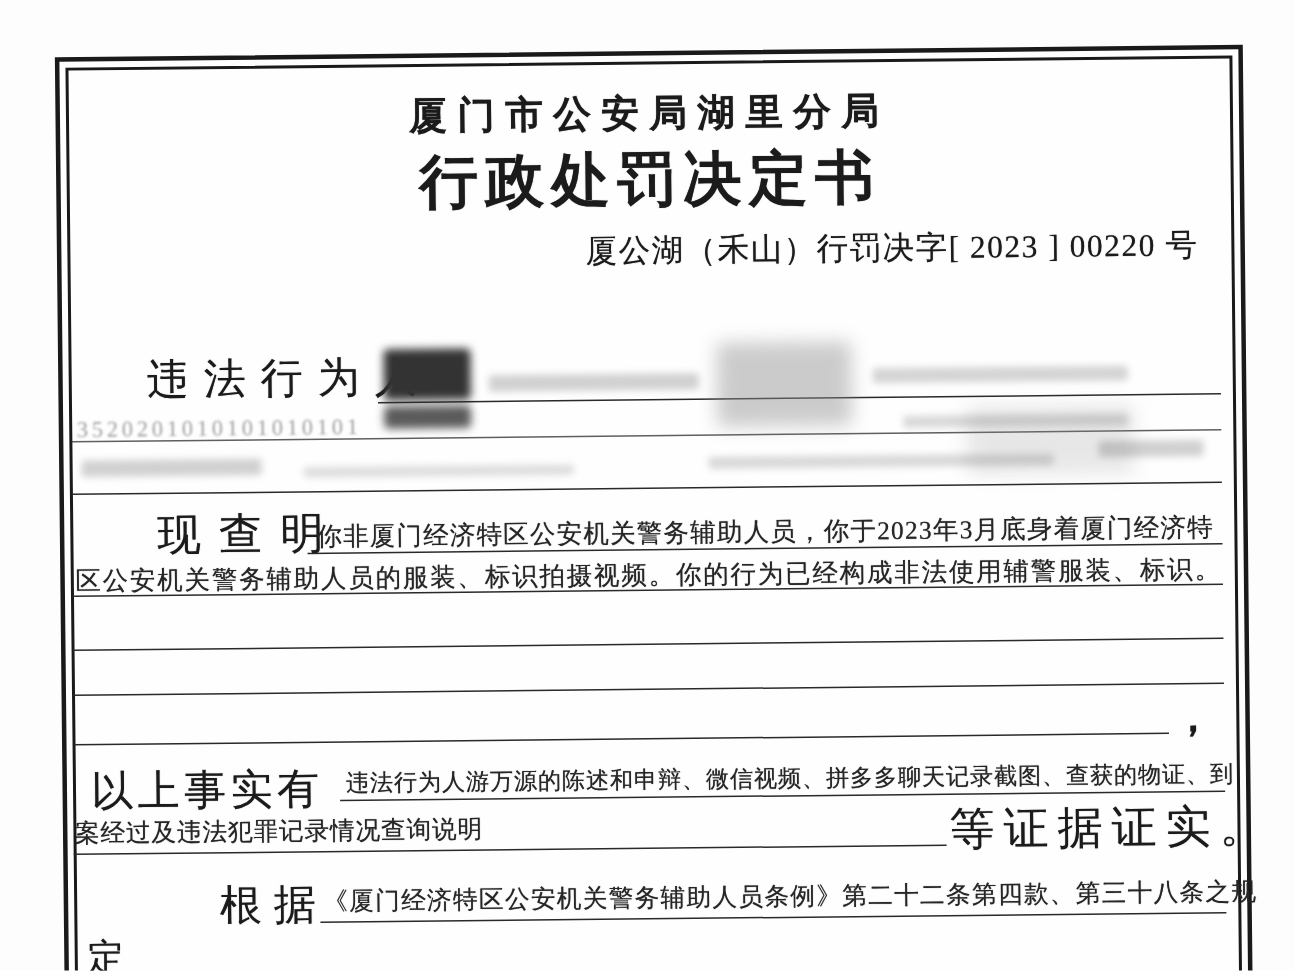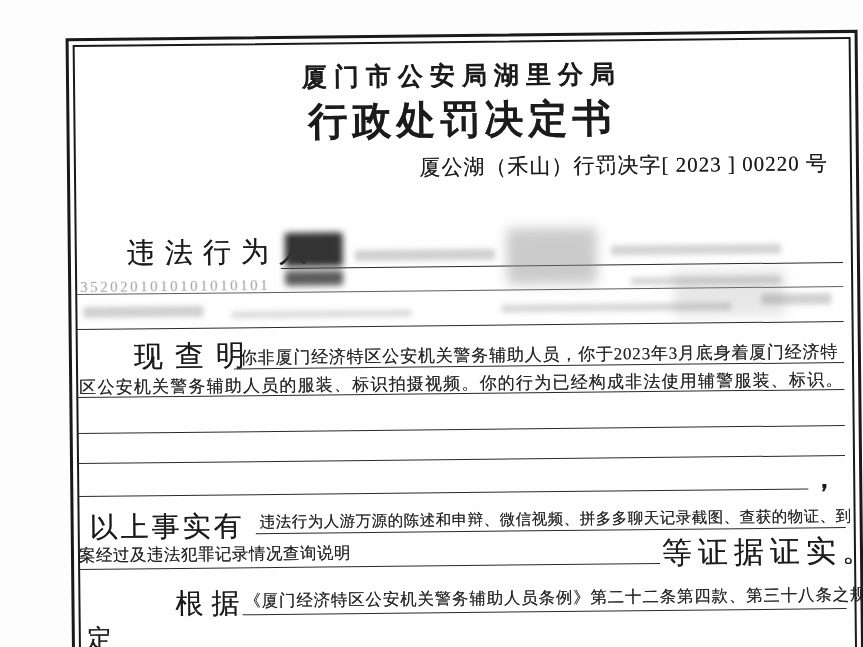--- a/index.html
+++ b/index.html
@@ -1,19 +1,19 @@
 <!DOCTYPE html>
 <html><head>
 <meta charset="utf-8">
 <style>
   * { margin: 0; padding: 0; box-sizing: border-box; }
   html, body { width: 863px; height: 647px; overflow: hidden; background: #fdfdfd; }
   body { font-family: "Liberation Serif", "DejaVu Serif", serif; color: #1b1b1b; position: relative; }
 
-  .scan-wrap { position: absolute; inset: 0; margin-left: 29px; }
+  .scan-wrap { position: absolute; inset: 0; }
 
   .page {
     position: absolute; left: 40px; top: 34px; width: 792px; height: 660px;
     background: #fefefe;
     border: 3px solid #1a1a1a;
     transform: rotate(-0.6deg);
     transform-origin: 50% 50%;
   }
   .page-inner-border {
     position: absolute; inset: 4px; border: 2px solid #1a1a1a; pointer-events: none;

